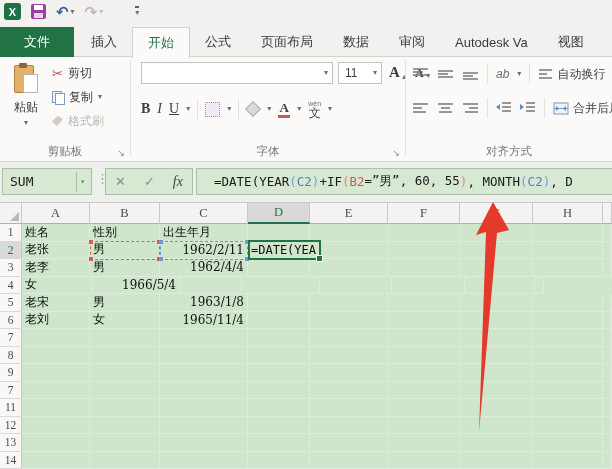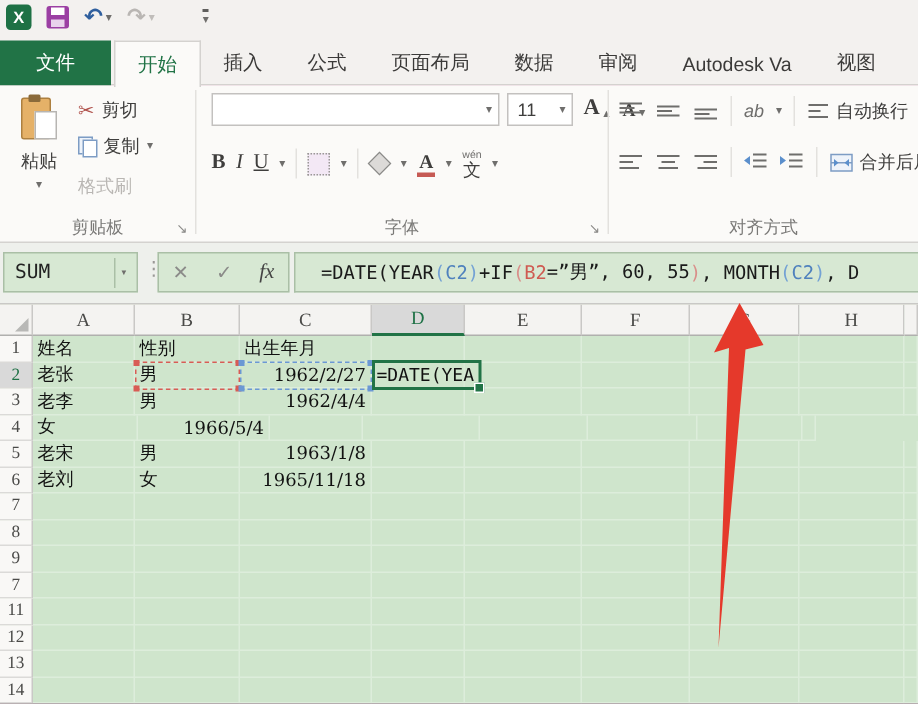--- a/index.html
+++ b/index.html
@@ -46,21 +46,21 @@
   .clip-page{position:absolute;right:0;bottom:0;width:13px;height:17px;background:#fff;border:1px solid #b7b5b2;}
   .paste-lbl{margin-top:6px;}
   .clip-small{position:absolute;left:52px;height:20px;display:flex;align-items:center;gap:5px;white-space:nowrap;}
   .scissors{color:#b0524c;font-size:13px;line-height:1;}
   .scissors::after{content:"✂";}
   .copy-ic{position:relative;width:12px;height:13px;}
   .copy-ic i{position:absolute;width:8px;height:10px;background:#eef3fa;border:1px solid #7d9cc4;}
   .copy-ic i:first-child{left:0;top:0;}
   .copy-ic i:last-child{left:3px;top:2px;background:#fff;}
   .fp-ic{width:11px;height:11px;background:#cfccc9;clip-path:polygon(0 55%,55% 0,100% 35%,45% 95%);}
-  .disabled{color:#b9b6b3;flex-direction:column;}
+  .disabled{color:#b9b6b3;}
   
   .g-font{position:absolute;left:131px;top:0;width:274px;height:104px;}
   .combo{position:absolute;top:5px;height:22px;background:#fff;border:1px solid #c3c1bf;box-sizing:border-box;
     display:flex;align-items:center;}
   .combo .caret{margin-left:auto;margin-right:4px;}
   .combo-name{left:10px;width:192px;}
   .combo-size{left:207px;width:44px;padding-left:6px;}
   .fbtn{display:flex;align-items:flex-end;gap:1px;}
   .bigA{font-family:"Liberation Serif",serif;font-weight:bold;font-size:15px;line-height:1;}
   .tinyup{font-size:7px;color:#6f6e6c;line-height:1;}
@@ -156,22 +156,22 @@
         <span class="redo-g"></span>
         <span class="caret dim"></span>
       </span>
       <span class="caret qat-more" style="margin-left:22px;"></span>
     </div>
   </div>
 
   <div class="tabrow">
     <div class="file-tab">文件</div>
     <div class="tabs" id="tabs">
+        <div class="tab">插入</div>
         <div class="tab active">开始</div>
-        <div class="tab">插入</div>
         <div class="tab">公式</div>
         <div class="tab">页面布局</div>
         <div class="tab">数据</div>
         <div class="tab">审阅</div>
         <div class="tab">Autodesk Va</div>
         <div class="tab">视图</div>
       </div>
   </div>
 
   <div class="ribbon">
@@ -376,21 +376,21 @@
           <div class="cell" style="width: 78px;"></div>
           <div class="cell" style="width: 72px;"></div>
           <div class="cell" style="width: 73px;"></div>
           <div class="cell" style="width: 70px;"></div>
           <div class="cell" style="width: 9px;"></div>
         </div>
         <div class="grow">
           <div class="rh rowactive">2</div>
           <div class="cell" style="width: 68px;">老张</div>
           <div class="cell" style="width: 70px;">男</div>
-          <div class="cell num" style="width: 88px;">1962/2/27</div>
+          <div class="cell num" style="width: 88px;">1962/2/11</div>
           <div class="cell" style="width: 62px;"></div>
           <div class="cell" style="width: 78px;"></div>
           <div class="cell" style="width: 72px;"></div>
           <div class="cell" style="width: 73px;"></div>
           <div class="cell" style="width: 70px;"></div>
           <div class="cell" style="width: 9px;"></div>
         </div>
         <div class="grow">
           <div class="rh">3</div>
           <div class="cell" style="width: 68px;">老李</div>
@@ -423,21 +423,21 @@
           <div class="cell" style="width: 78px;"></div>
           <div class="cell" style="width: 72px;"></div>
           <div class="cell" style="width: 73px;"></div>
           <div class="cell" style="width: 70px;"></div>
           <div class="cell" style="width: 9px;"></div>
         </div>
         <div class="grow">
           <div class="rh">6</div>
           <div class="cell" style="width: 68px;">老刘</div>
           <div class="cell" style="width: 70px;">女</div>
-          <div class="cell num" style="width: 88px;">1965/11/18</div>
+          <div class="cell num" style="width: 88px;">1965/11/4</div>
           <div class="cell" style="width: 62px;"></div>
           <div class="cell" style="width: 78px;"></div>
           <div class="cell" style="width: 72px;"></div>
           <div class="cell" style="width: 73px;"></div>
           <div class="cell" style="width: 70px;"></div>
           <div class="cell" style="width: 9px;"></div>
         </div>
         <div class="grow">
           <div class="rh">7</div>
           <div class="cell" style="width: 68px;"></div>

